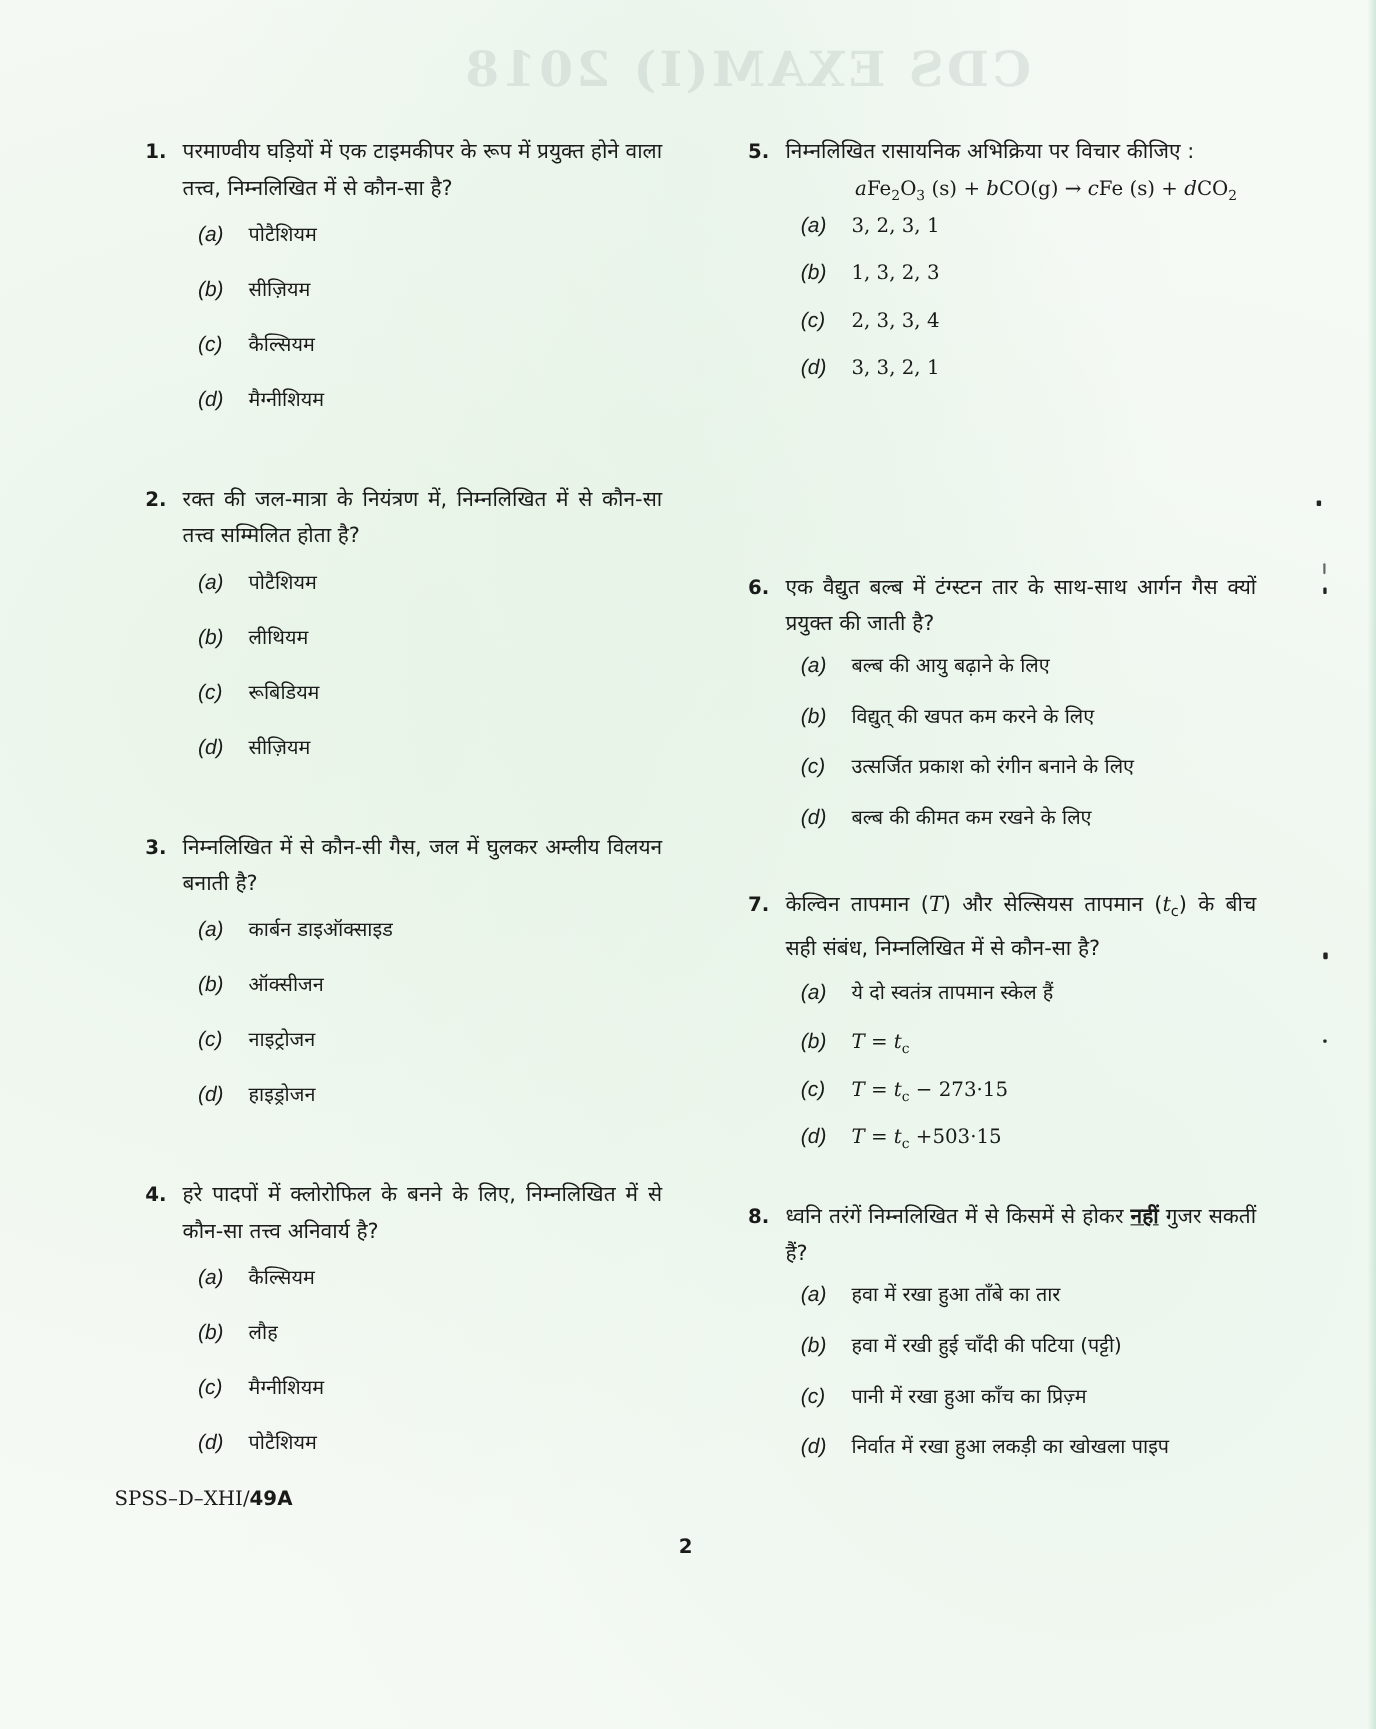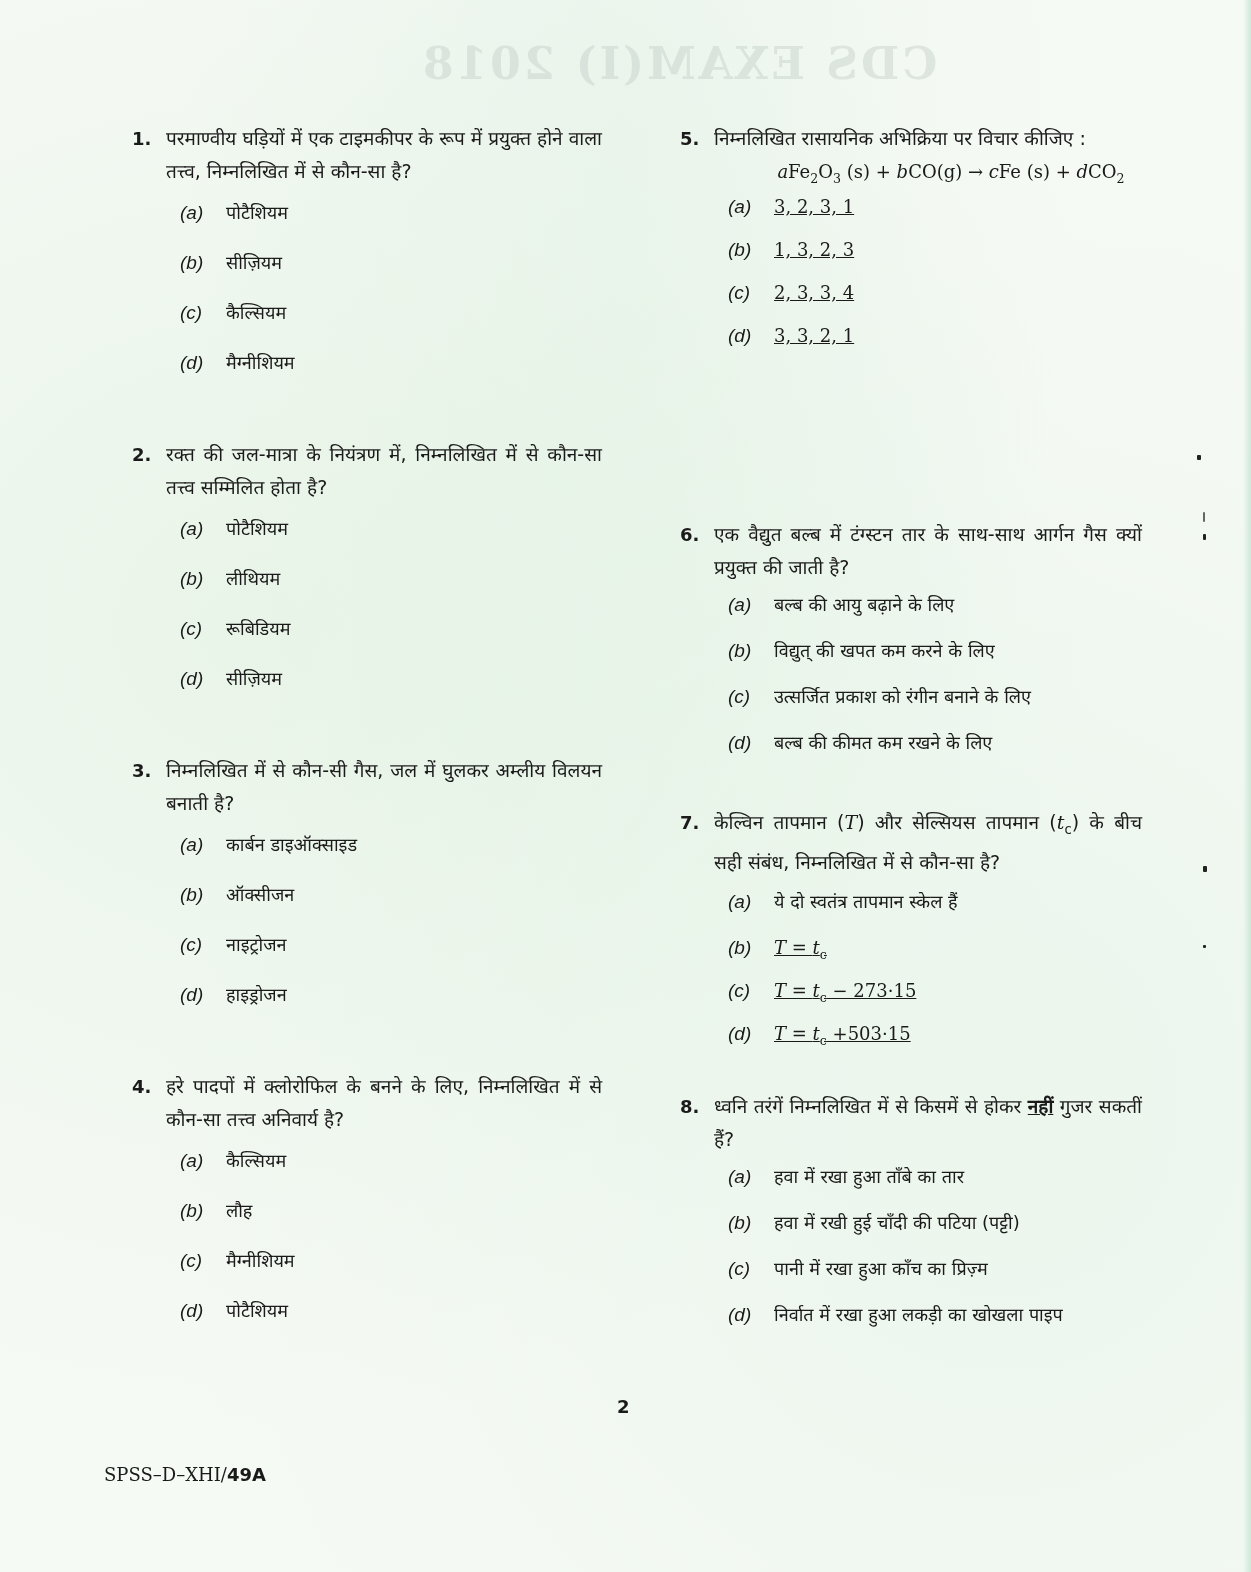--- a/index.html
+++ b/index.html
@@ -97,33 +97,32 @@
     }
     .opt-label {
       font-family: "Liberation Sans", sans-serif;
       font-style: italic;
       width: 46px;
       flex: 0 0 46px;
       font-size: 19px;
     }
     .opt-text.math {
       font-family: "DejaVu Serif", serif;
-      text-decoration: underline;
     }
     .opt-text.math i { font-style: italic; }
     sub { font-size: 0.7em; }
 
     .left-options .option { height: 50px; }
     .right-options .option { height: 43px; }
     .q6-options .option { height: 46px; }
 
     .footer-code {
       position: absolute;
       left: 104px;
-      top: 1464px;
+      top: 1352px;
       font-family: "DejaVu Serif", serif;
       font-size: 18px;
     }
     .footer-code b { font-family: "DejaVu Sans", sans-serif; }
     .page-number {
       position: absolute;
       left: 617px;
       top: 1396px;
       font-family: "DejaVu Sans", sans-serif;
       font-weight: bold;

